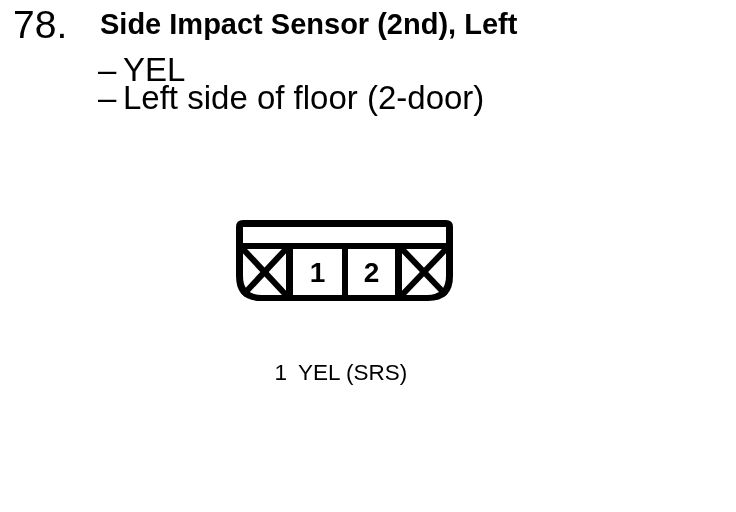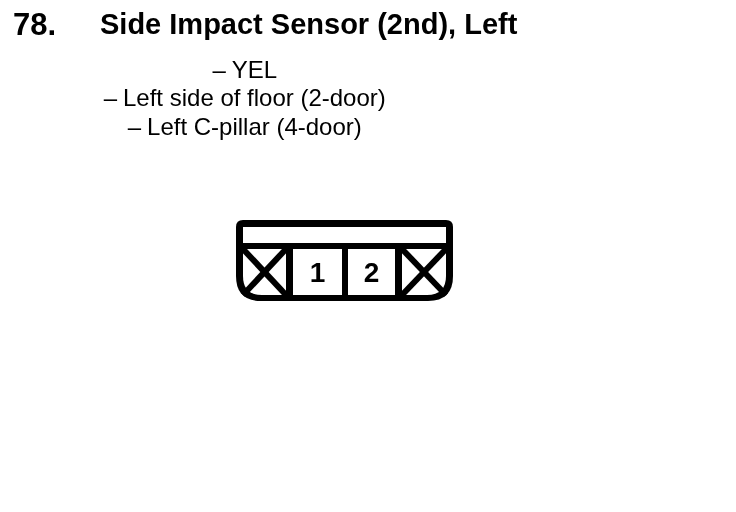--- a/index.html
+++ b/index.html
@@ -12,42 +12,41 @@
     position: relative;
     overflow: hidden;
     background: #ffffff;
     color: #000000;
     font-family: "Liberation Sans", sans-serif;
   }
   .heading-number {
     position: absolute;
     left: 13px;
     top: 5px;
-    font-size: 31px;
+    font-size: 39px;
     line-height: 39px;
-    font-weight: bold;
+    font-weight: normal;
     white-space: nowrap;
   }
   .heading-title {
     position: absolute;
     left: 100px;
     top: 5px;
     font-size: 29px;
     line-height: 39px;
     font-weight: bold;
     white-space: nowrap;
   }
   .bullet-list {
     position: absolute;
     left: 98px;
     top: 56px;
-    font-size: 24px;
+    font-size: 33px;
     line-height: 28.4px;
     white-space: nowrap;
-    text-align: center;
   }
   .bullet-row .dash {
     display: inline-block;
     width: 25px;
   }
   .connector-figure {
     position: absolute;
     left: 236px;
     top: 220px;
     width: 217px;
@@ -79,23 +78,20 @@
 
   <div class="heading-title">Side Impact Sensor (2nd), Left</div>
 
   <div class="bullet-list">
     <div class="bullet-row">
       <span class="dash">–</span><span>YEL</span>
     </div>
     <div class="bullet-row">
       <span class="dash">–</span><span>Left side of floor (2-door)</span>
     </div>
-    <div class="bullet-row">
-      <span class="dash">–</span><span>Left C-pillar (4-door)</span>
-    </div>
   </div>
 
   <svg class="connector-figure" viewBox="0 0 217 81" xmlns="http://www.w3.org/2000/svg">
 
     <path d="M 7,0 L 210,0 Q 217,0 217,7 L 217,56 Q 217,81 192,81 L 25,81 Q 0,81 0,56 L 0,7 Q 0,0 7,0 Z" fill="#000000"></path>
 
     <rect x="7" y="7" width="203" height="16" fill="#ffffff"></rect>
 
     <path d="M 7,29 L 50,29 L 50,75 L 26,75 Q 7,75 7,56 Z" fill="#ffffff"></path>
 
@@ -113,15 +109,18 @@
     <g stroke="#000000" stroke-width="6">
       <line x1="166" y1="29" x2="210" y2="75"></line>
       <line x1="210" y1="29" x2="166" y2="75"></line>
     </g>
 
     <text x="81.5" y="62" text-anchor="middle" font-size="28" font-weight="bold" font-family="Liberation Sans, sans-serif" fill="#000000">1</text>
     <text x="135.5" y="62" text-anchor="middle" font-size="28" font-weight="bold" font-family="Liberation Sans, sans-serif" fill="#000000">2</text>
   </svg>
 
   <div class="pin-legend">
+    <div class="legend-row">
+      <span class="pin-num">1</span><span class="wire-label">YEL (SRS)</span>
+    </div>
   </div>
 
 </div>
 
 </body></html>

